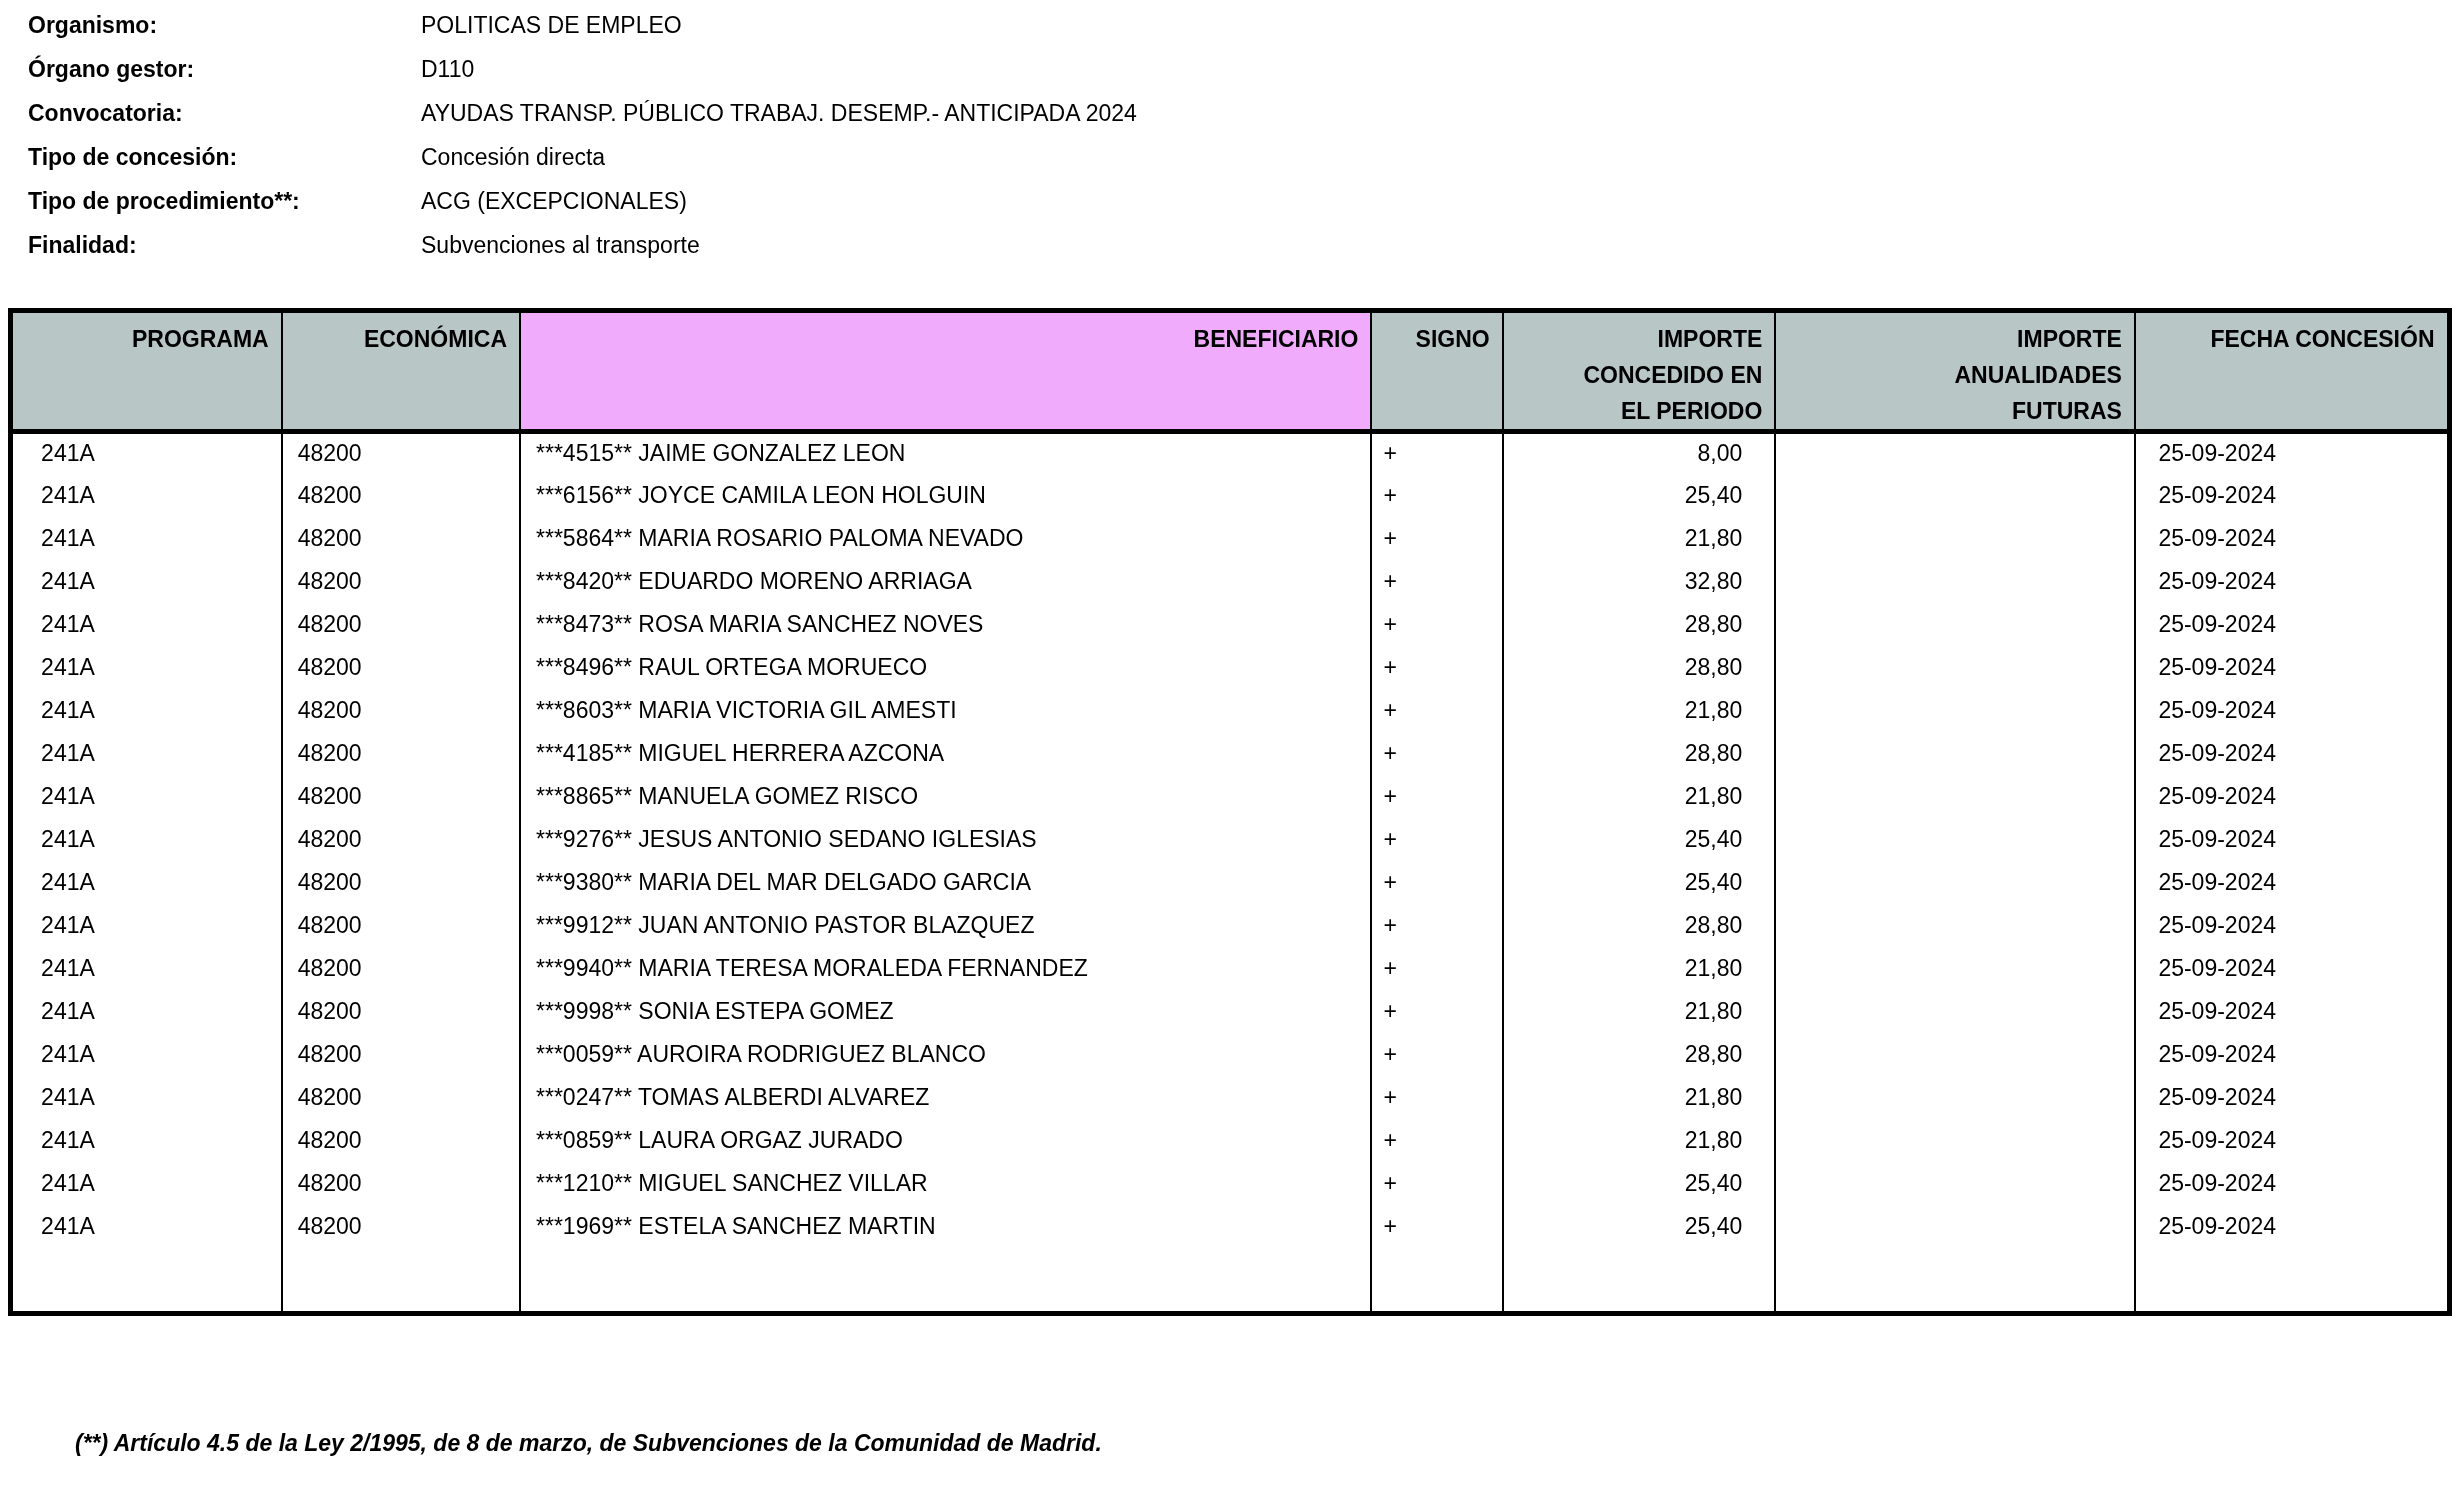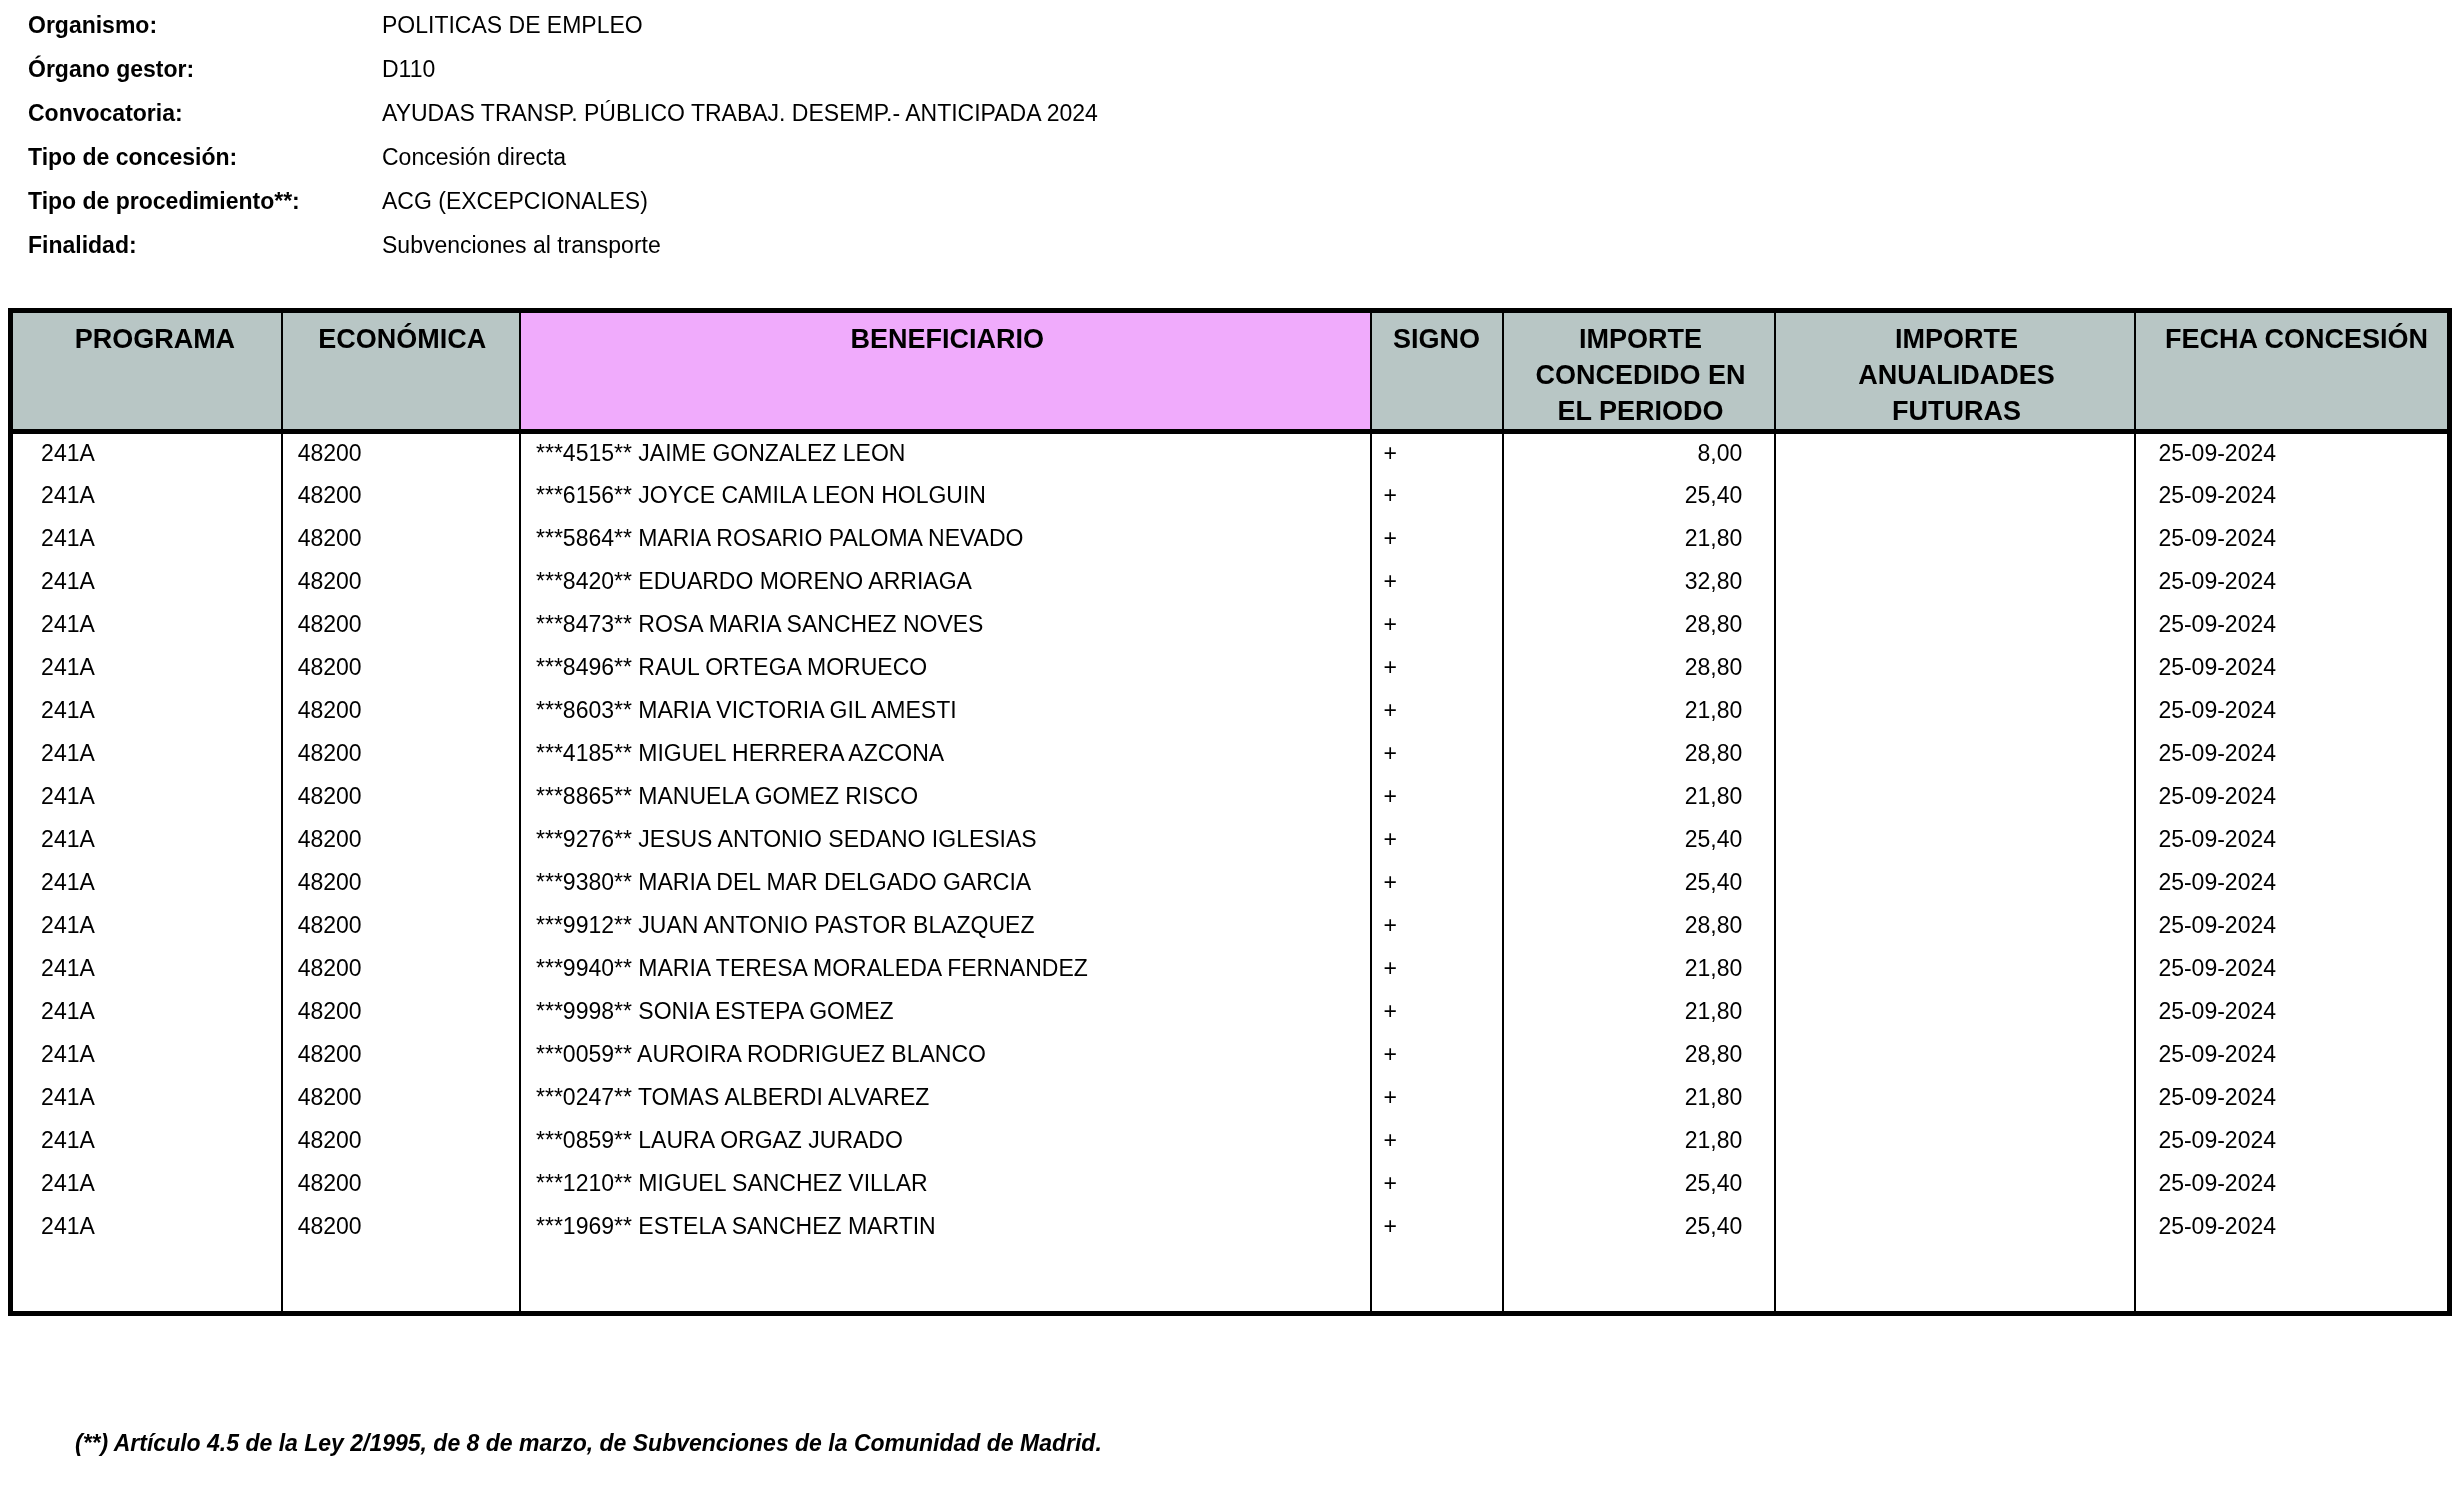--- a/index.html
+++ b/index.html
@@ -6,37 +6,37 @@
   html, body {
     margin: 0; padding: 0;
     width: 2462px; height: 1506px;
     background: #ffffff;
     color: #000000;
     font-family: "Liberation Sans", sans-serif;
     overflow: hidden;
   }
   
   .info-block { padding: 3px 0 0 28px; }
-  .info-row { display: flex; line-height: 44px; }
+  .info-row { display: flex; line-height: 44px; gap: 39px; }
   .info-label { width: 354px; font-weight: bold; font-size: 23px; flex: 0 0 354px; }
   .info-value { font-size: 23px; }
   
   table.grant-table {
     border-collapse: collapse;
     table-layout: fixed;
     margin: 41px 0 0 7.5px;
     width: 2444px;
     border: 5.3px solid #000;
   }
   .grant-table th, .grant-table td { border-left: 2.3px solid #000; border-right: 2.3px solid #000; }
   .grant-table th {
     height: 119px;
     vertical-align: top;
-    text-align: center;
-    font-size: 27px;
+    text-align: right;
+    font-size: 23px;
     font-weight: bold;
     line-height: 36px;
     padding: 7.5px 12px 0 15px;
     white-space: pre-line;
     border-bottom: 5.3px solid #000;
   }
   .grant-table td {
     height: 43px;
     vertical-align: middle;
     font-size: 23px;

